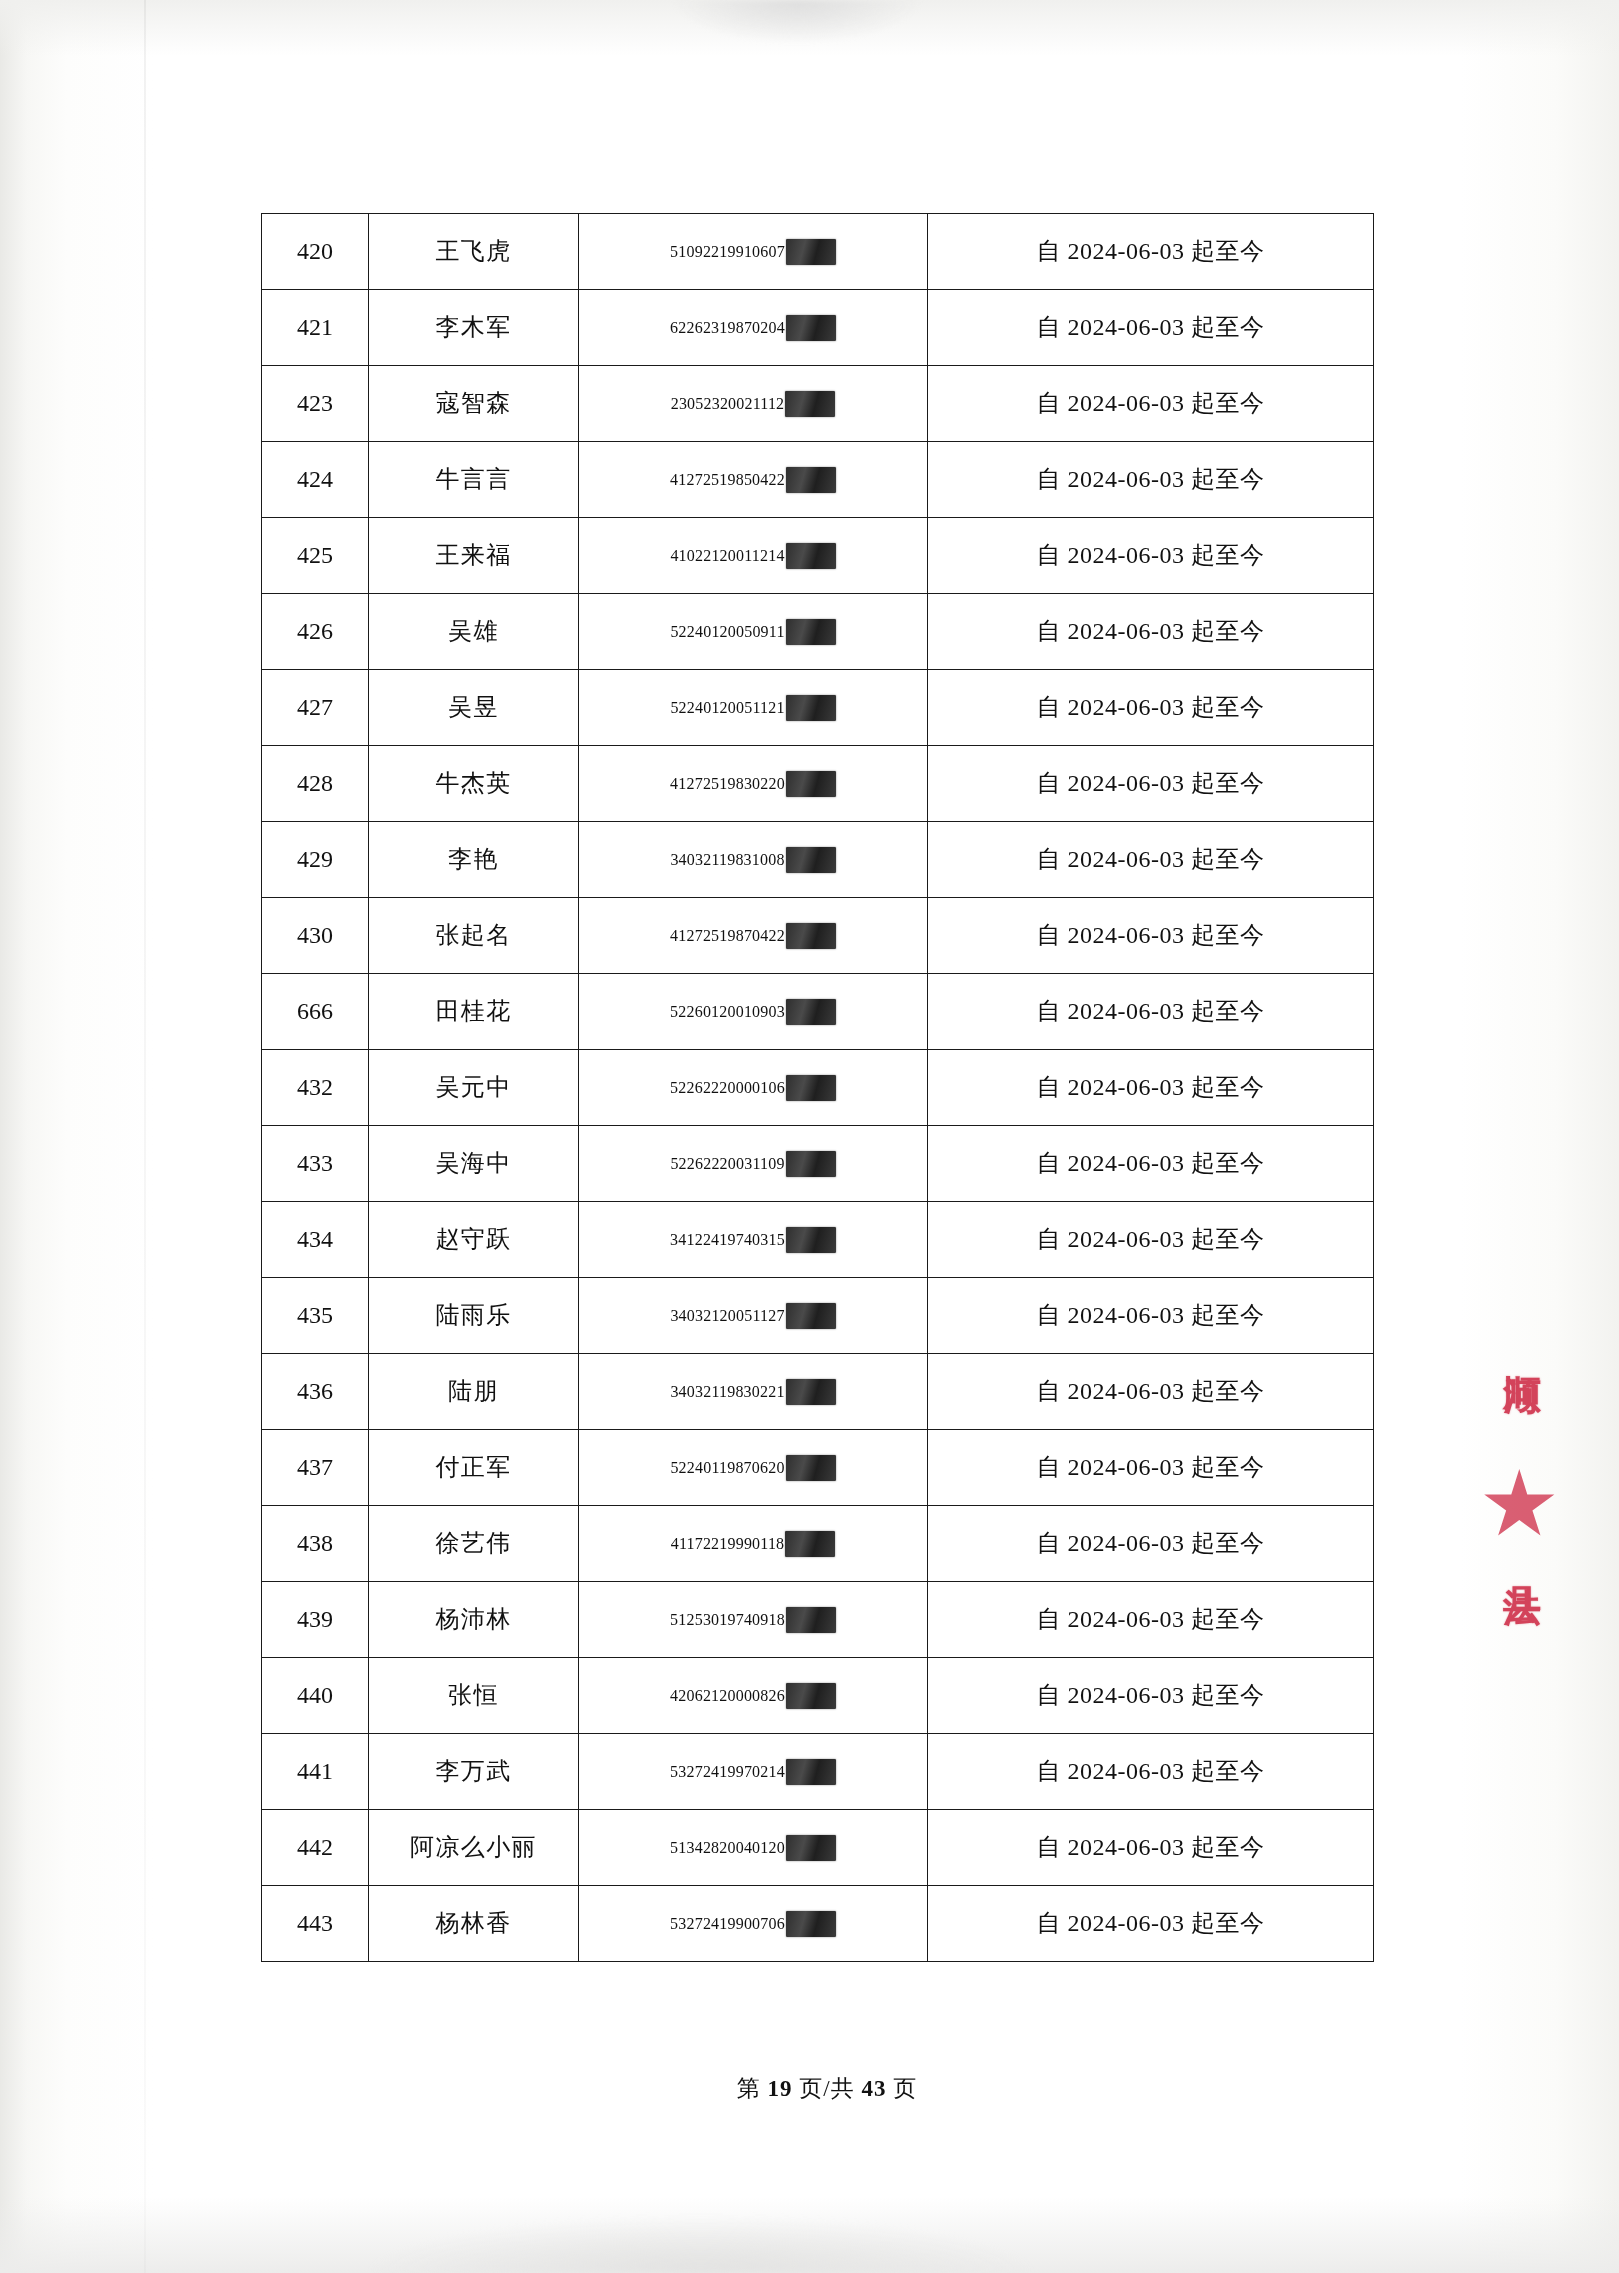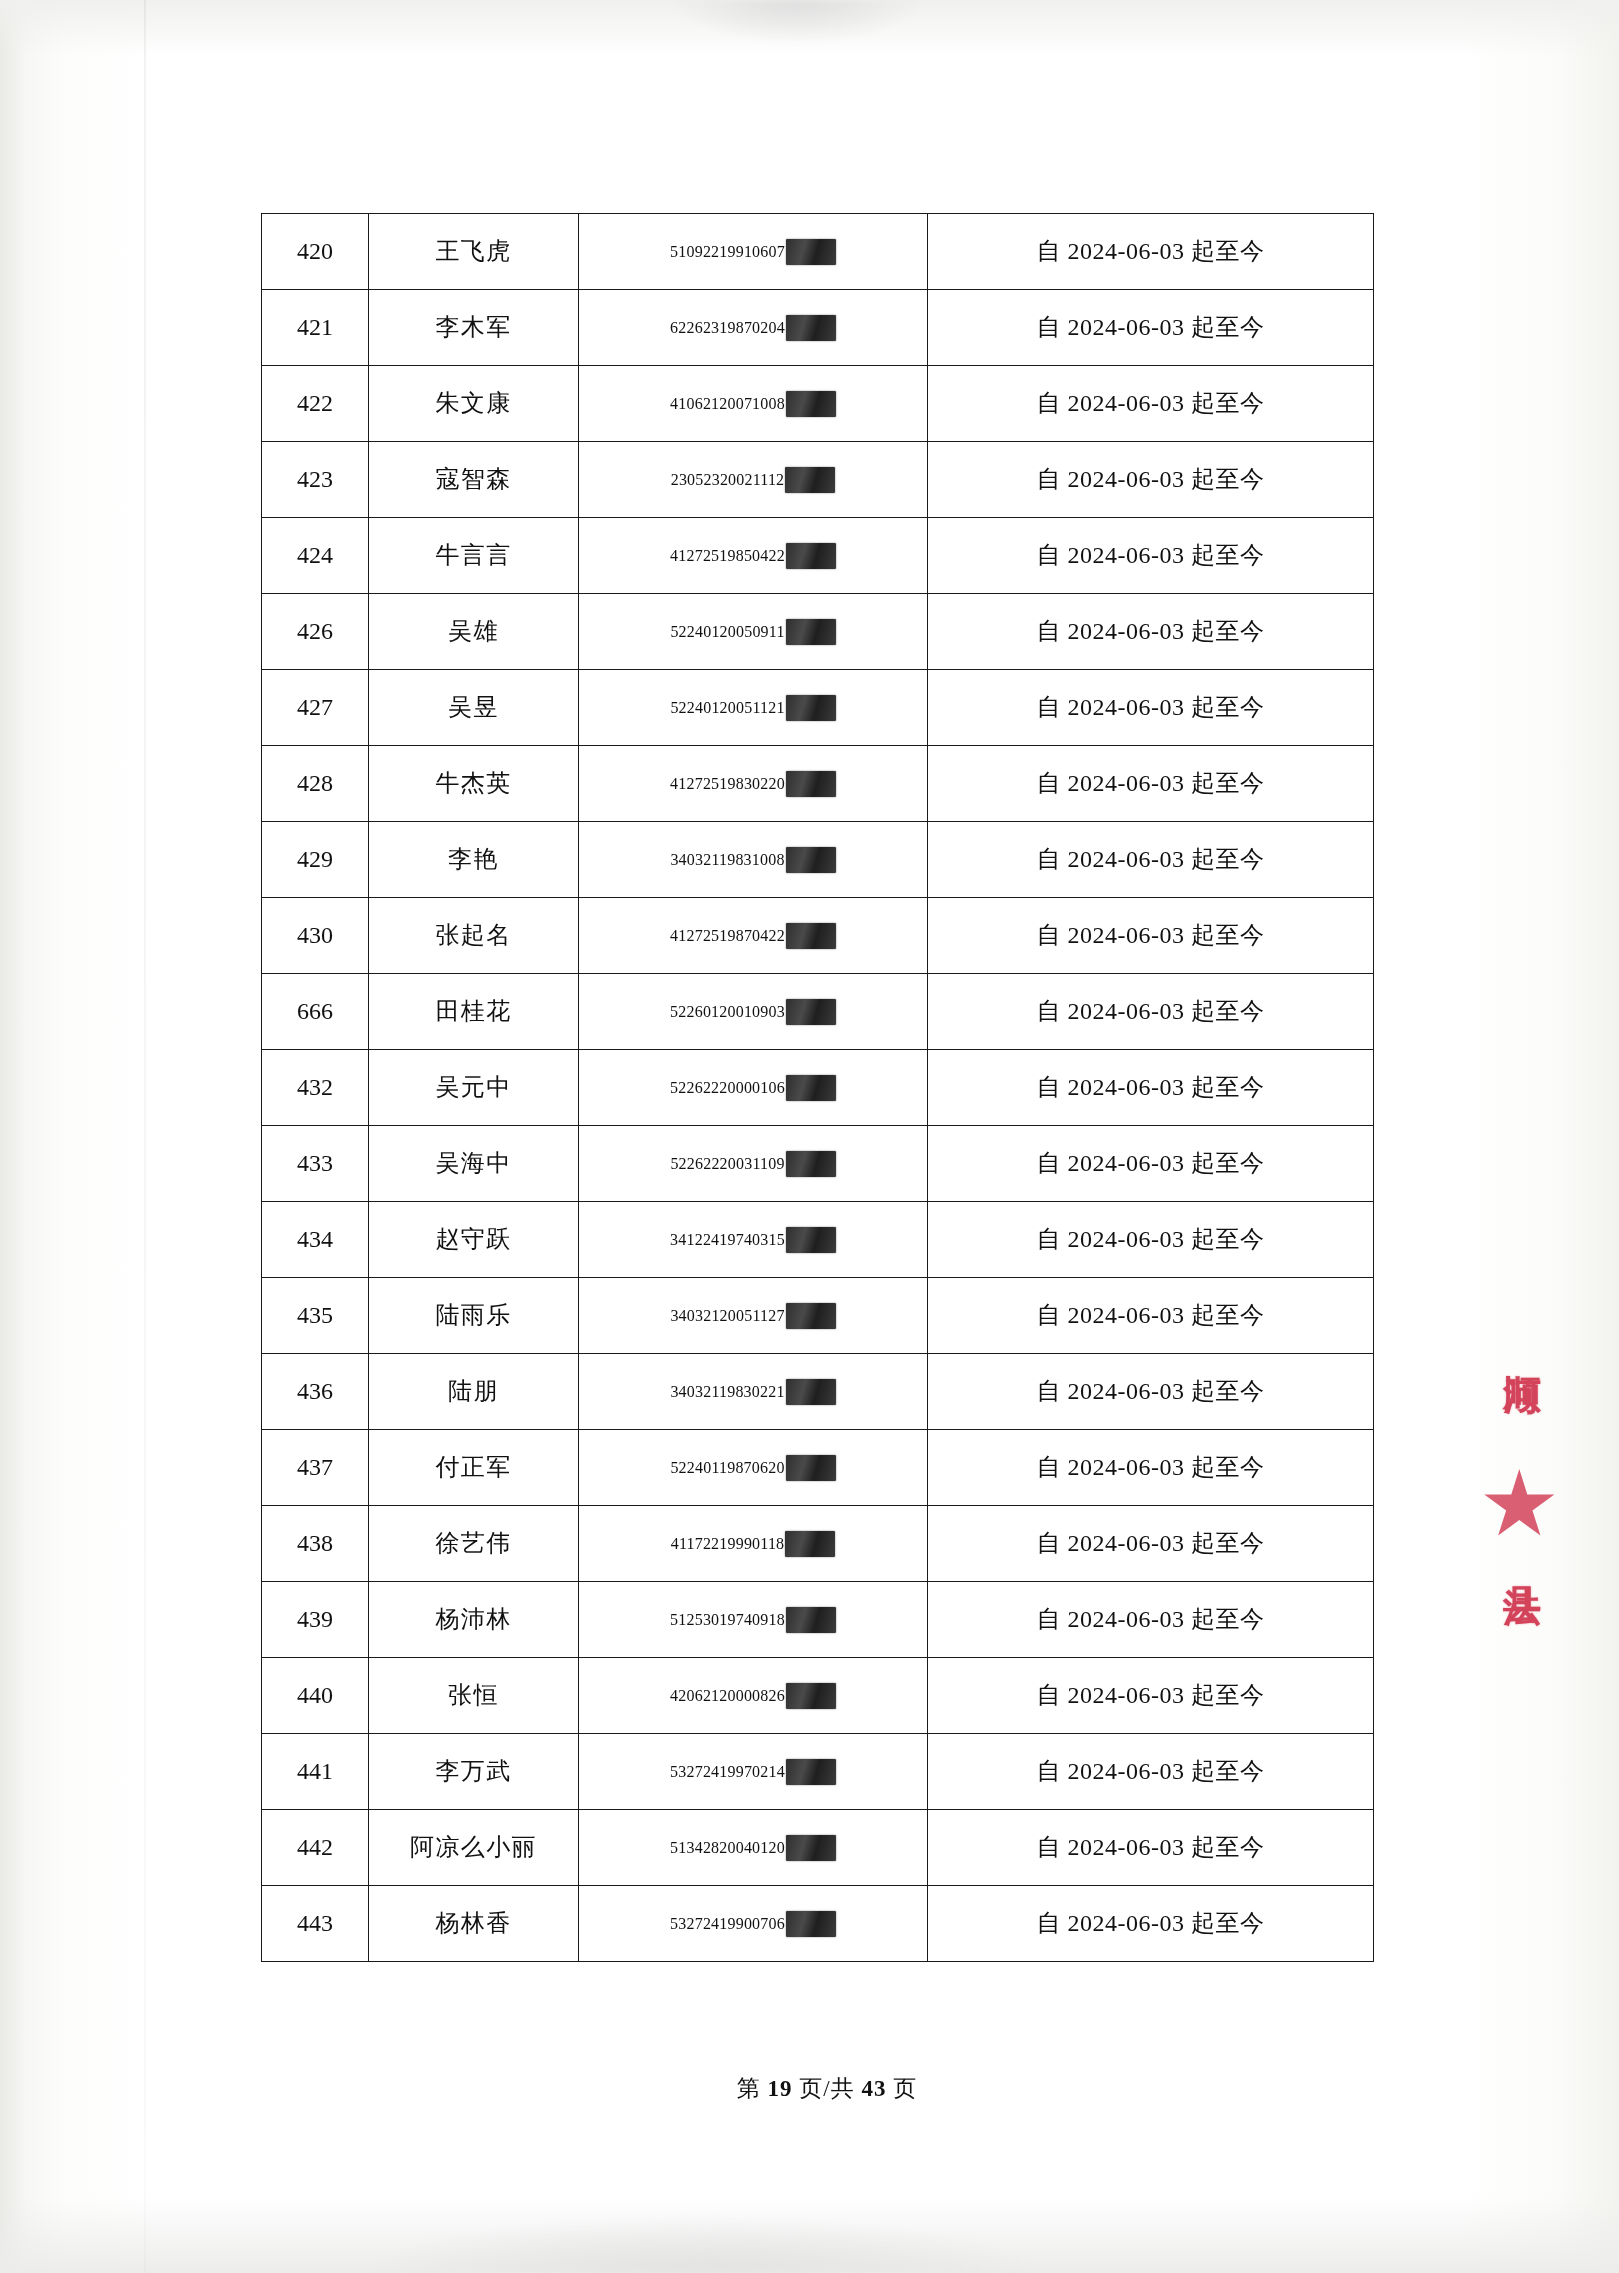--- a/index.html
+++ b/index.html
@@ -176,47 +176,47 @@
           <td class="col-name">李木军</td>
           <td class="col-id">
             <div class="id-cell-inner">
               <span class="id-digits">62262319870204</span>
               <span class="redaction"></span>
             </div>
           </td>
           <td class="col-period"><span class="period-text">自 2024-06-03 起至今</span></td>
         </tr>
         <tr>
-          <td class="col-idx">422</td>
-          <td class="col-name">朱文康</td>
-          <td class="col-id">
-            <div class="id-cell-inner">
-              <span class="id-digits">41062120071008</span>
-              <span class="redaction"></span>
-            </div>
-          </td>
-          <td class="col-period"><span class="period-text">自 2024-06-03 起至今</span></td>
-        </tr>
-        <tr>
           <td class="col-idx">423</td>
           <td class="col-name">寇智森</td>
           <td class="col-id">
             <div class="id-cell-inner">
               <span class="id-digits">23052320021112</span>
               <span class="redaction"></span>
             </div>
           </td>
           <td class="col-period"><span class="period-text">自 2024-06-03 起至今</span></td>
         </tr>
         <tr>
           <td class="col-idx">424</td>
           <td class="col-name">牛言言</td>
           <td class="col-id">
             <div class="id-cell-inner">
               <span class="id-digits">41272519850422</span>
+              <span class="redaction"></span>
+            </div>
+          </td>
+          <td class="col-period"><span class="period-text">自 2024-06-03 起至今</span></td>
+        </tr>
+        <tr>
+          <td class="col-idx">425</td>
+          <td class="col-name">王来福</td>
+          <td class="col-id">
+            <div class="id-cell-inner">
+              <span class="id-digits">41022120011214</span>
               <span class="redaction"></span>
             </div>
           </td>
           <td class="col-period"><span class="period-text">自 2024-06-03 起至今</span></td>
         </tr>
         <tr>
           <td class="col-idx">426</td>
           <td class="col-name">吴雄</td>
           <td class="col-id">
             <div class="id-cell-inner">

